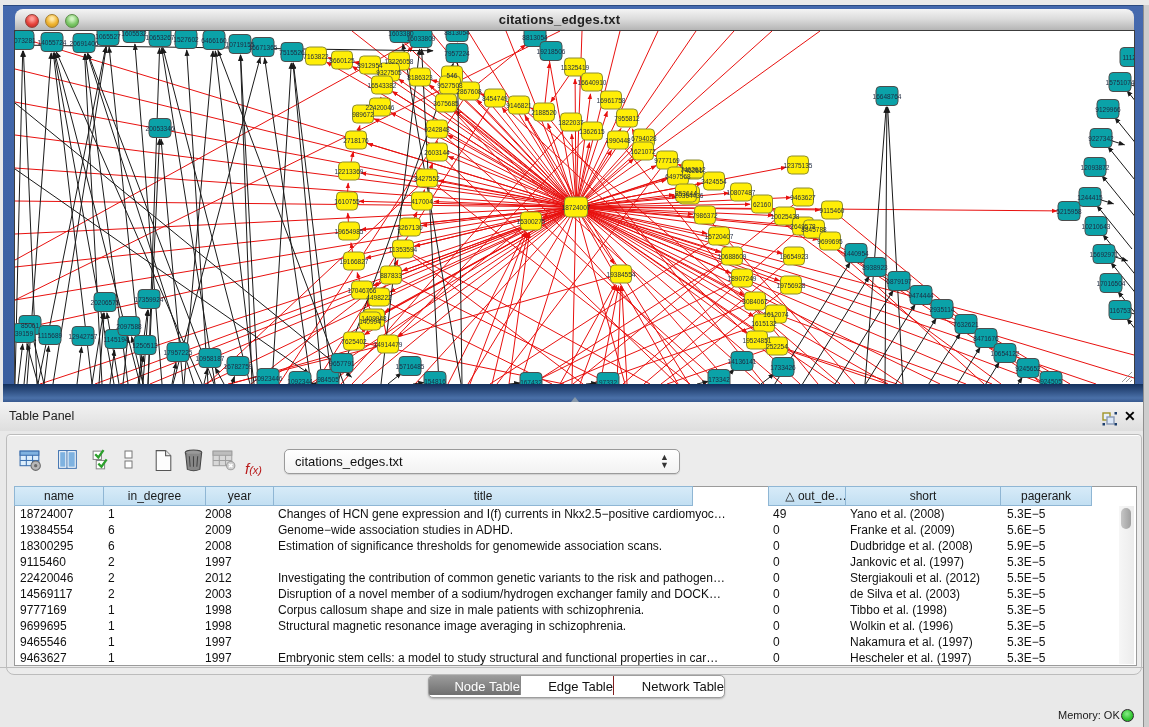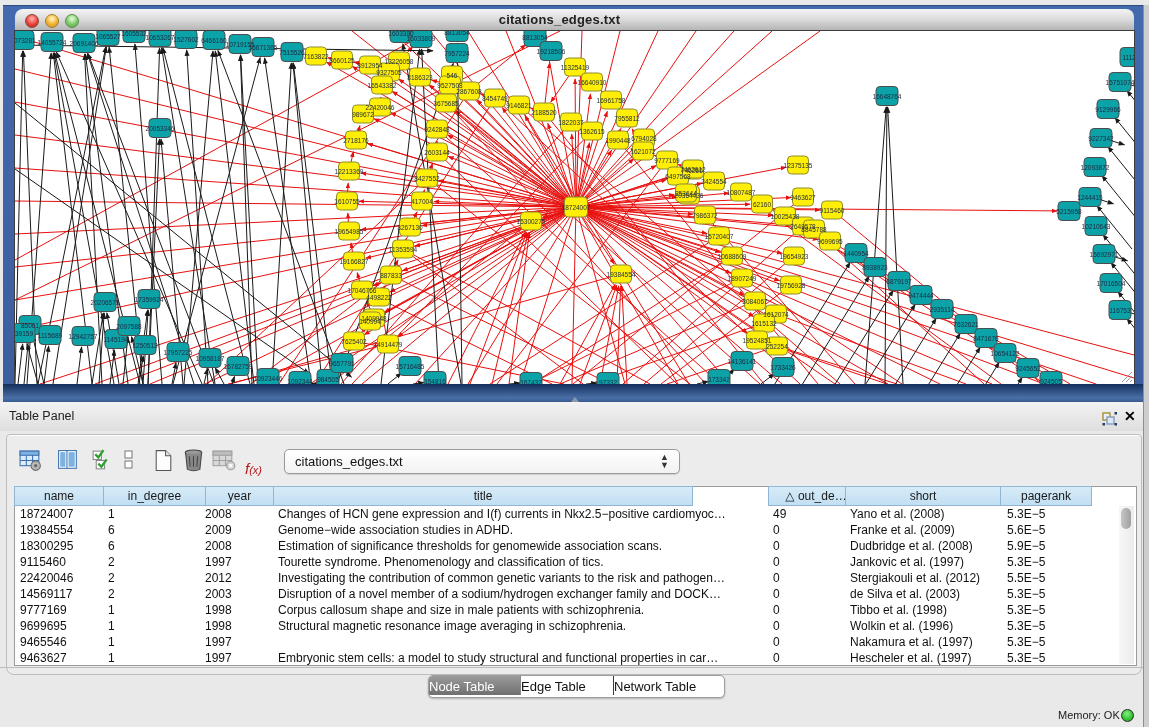--- a/index.html
+++ b/index.html
@@ -32,21 +32,21 @@
 
 #tbl{left:14px;top:486px;width:1123px;height:180px;background:#fff;border:1px solid #9b9b9b;box-sizing:border-box}
 .hc{position:absolute;top:486px;height:20px;background:linear-gradient(#d7ebf8,#c2dff2);border:1px solid #8fb6d4;box-sizing:border-box;font-size:12px;color:#1a1a1a;text-align:center;line-height:19px}
 .trow{position:absolute;left:14px;width:1100px;height:16px;font-size:12px;color:#101010}
 .trow span{position:absolute;top:1px;white-space:nowrap}
 #vsb{left:1119px;top:506px;width:15px;height:158px;background:linear-gradient(90deg,#f6f6f6,#ececec)}
 #vsbthumb{left:1121px;top:508px;width:10px;height:21px;background:linear-gradient(90deg,#c6c6c6,#9f9f9f);border-radius:5px}
 
 #tabline{left:0;top:667px;width:1149px;height:1px;background:#bdbdbd}
 #tabs{left:428px;top:675px;width:295px;height:21px;background:#fff;border:1px solid #9e9e9e;border-radius:5px;box-shadow:0 1px 2px rgba(0,0,0,.25);overflow:hidden}
-#tabs .seg{position:absolute;top:0;height:19px;font-size:13px;line-height:21px;text-align:left;color:#111}
+#tabs .seg{position:absolute;top:0;height:19px;font-size:13px;line-height:21px;text-align:right;color:#111}
 #seg1{left:0;width:91px;background:linear-gradient(#9b9b9b,#6f6f6f);color:#fff !important;border-right:1px solid #888}
 #seg2{left:92px;width:92px;border-right:1px solid #7f1d1d}
 #seg3{left:185px;width:110px}
 
 #mem{left:1058px;top:709px;font-size:11px;color:#1a1a1a}
 #led{left:1121px;top:709px;width:11px;height:11px;border-radius:50%;background:radial-gradient(circle at 45% 35%,#7ce87c 8%,#2fc32f 60%,#24a824);border:1px solid #2a2a2a}
 #rightedge{left:1143px;top:0;width:6px;height:727px;background:#cdcdcd;border-left:1px solid #8f8f8f}
 #topstrip{left:0;top:0;width:1149px;height:5px;background:#e9e9e9}
 #floaticon{left:1102px;top:411px;width:16px;height:15px}
 #closex{left:1124px;top:408px;font-size:14px;font-weight:bold;color:#000}
@@ -768,21 +768,20 @@
       <span style="left:191px">2008</span>
       <span style="left:264px">Estimation of significance thresholds for genomewide association scans.</span>
       <span style="left:759px">0</span>
       <span style="left:836px">Dudbridge et al. (2008)</span>
       <span style="left:993px">5.9E−5</span>
     </div>
 <div class="trow" style="top:554px">
       <span style="left:6px">9115460</span>
       <span style="left:94px">2</span>
       <span style="left:191px">1997</span>
-      <span style="left:264px">Tourette syndrome. Phenomenology and classification of tics.</span>
       <span style="left:759px">0</span>
       <span style="left:836px">Jankovic et al. (1997)</span>
       <span style="left:993px">5.3E−5</span>
     </div>
 <div class="trow" style="top:570px">
       <span style="left:6px">22420046</span>
       <span style="left:94px">2</span>
       <span style="left:191px">2012</span>
       <span style="left:264px">Investigating the contribution of common genetic variants to the risk and pathogen…</span>
       <span style="left:759px">0</span>

